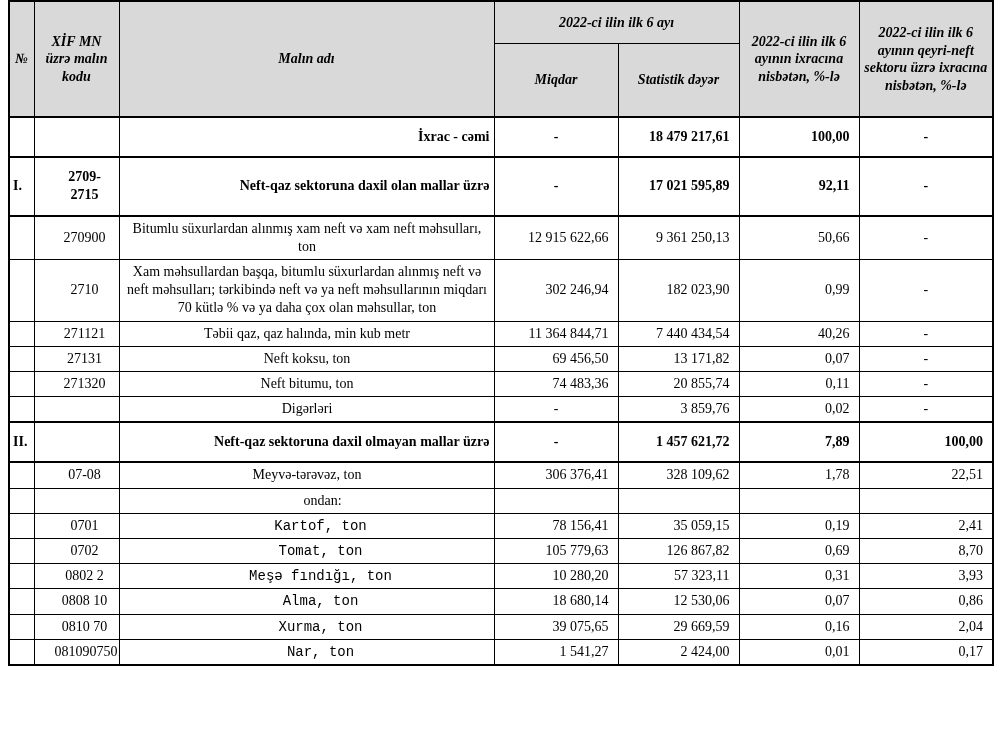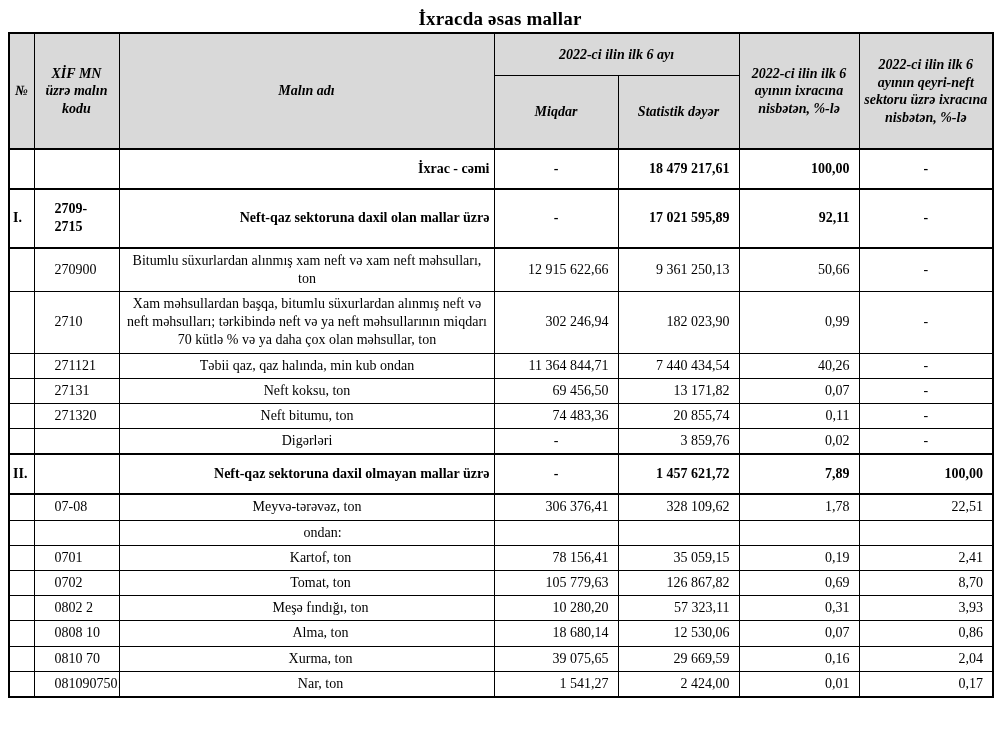--- a/index.html
+++ b/index.html
@@ -50,41 +50,40 @@
   thead tr.hrow-bottom { height: 74px; }
   thead tr.hrow-bottom th { border-bottom: 2px solid #000; }
   tbody td {
     font-size: 14px;
     line-height: 1.3;
     padding: 3px 4px;
     vertical-align: middle;
     background: #ffffff;
   }
   td.c-no   { text-align: left; padding-left: 3px; }
-  td.c-code { text-align: left; padding-left: 20px; }
+  td.c-code { text-align: center; padding-left: 20px; }
   td.c-name { text-align: center; padding-left: 5px; }
   td.c-name.center { text-align: right; padding-left: 0; margin-top: 20px; }
-  td.c-name.indent1 { padding-left: 32px; }
+  td.c-name.indent1 { padding-left: 32px; font-family: Liberation Mono, monospace; }
   td.c-name.indent2 { padding-left: 36px; }
   td.c-num.num  { text-align: right; padding-right: 9px; }
   td.c-num.dash { text-align: center; }
   tr.bold td {
     font-weight: bold;
     border-top: 2px solid #000;
     border-bottom: 2px solid #000;
     padding-top: 10px;
     padding-bottom: 10px;
   }
   tr.plain-row { height: 20px; }
 </style>
 </head>
 <body>
 
 <div class="page">
-  <div class="page-title">İxracda əsas mallar</div>
 
   <table class="main">
     <colgroup>
       <col style="width:25px">
       <col style="width:85px">
       <col style="width:375px">
       <col style="width:124px">
       <col style="width:121px">
       <col style="width:120px">
       <col style="width:134px">
@@ -136,21 +135,21 @@
           <td class="c-code">2710</td>
           <td class="c-name">Xam məhsullardan başqa, bitumlu süxurlardan alınmış neft və neft məhsulları; tərkibində neft və ya neft məhsullarının miqdarı 70 kütlə % və ya daha çox olan məhsullar, ton</td>
           <td class="c-num num">302 246,94</td>
           <td class="c-num num">182 023,90</td>
           <td class="c-num num">0,99</td>
           <td class="c-num dash">-</td>
         </tr>
         <tr class="plain-row">
           <td class="c-no"></td>
           <td class="c-code">271121</td>
-          <td class="c-name">Təbii qaz, qaz halında, min kub ondan</td>
+          <td class="c-name">Təbii qaz, qaz halında, min kub metr</td>
           <td class="c-num num">11 364 844,71</td>
           <td class="c-num num">7 440 434,54</td>
           <td class="c-num num">40,26</td>
           <td class="c-num dash">-</td>
         </tr>
         <tr class="plain-row">
           <td class="c-no"></td>
           <td class="c-code">27131</td>
           <td class="c-name">Neft koksu, ton</td>
           <td class="c-num num">69 456,50</td>

